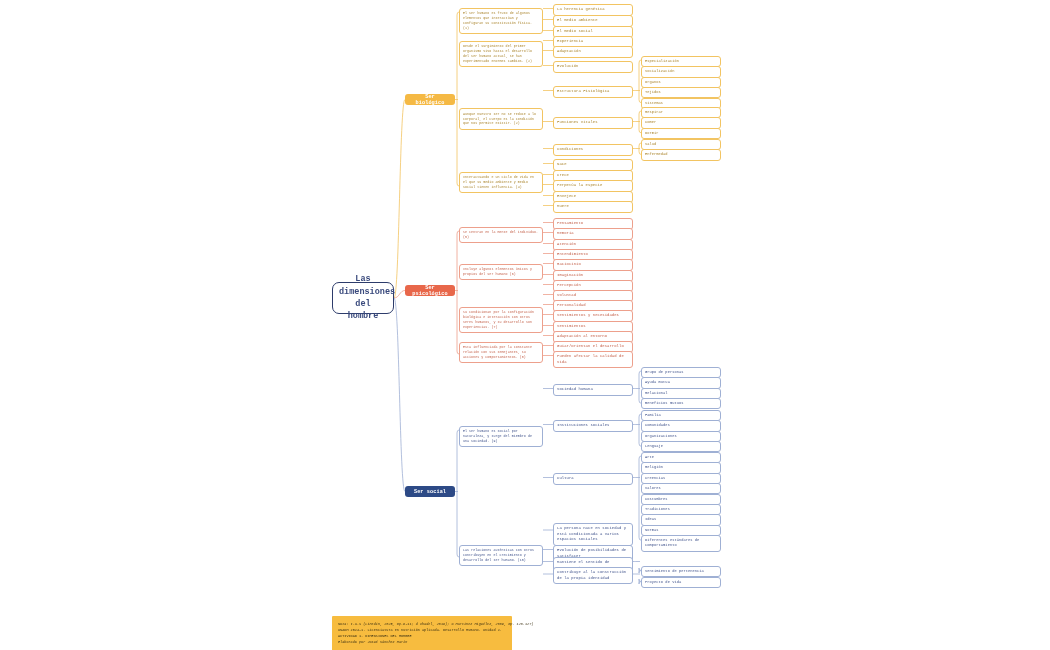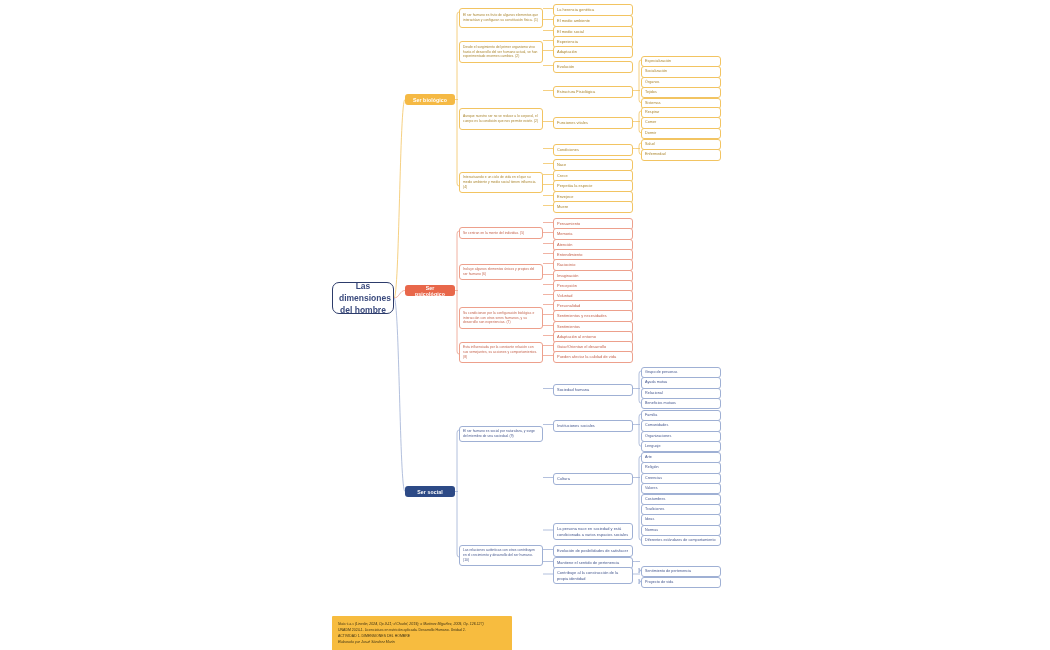--- a/index.html
+++ b/index.html
@@ -1,21 +1,21 @@
 <!DOCTYPE html>
 <html><head>
 <meta charset="utf-8">
 <style>
   html,body{margin:0;padding:0;}
   body{
     width:1050px;height:650px;background:#ffffff;
     font-family:"Liberation Sans","DejaVu Sans",sans-serif;
     position:relative;overflow:hidden;
   }
-  #canvas{position:absolute;left:0;top:0;width:1050px;height:459px;}
+  #canvas{position:absolute;left:0;top:0;width:1050px;height:459px;font-family:Liberation Mono, monospace;}
   svg.links{position:absolute;left:0;top:0;width:1050px;height:650px;pointer-events:none;}
 
   .node{position:absolute;box-sizing:border-box;display:flex;align-items:center;}
   .node span{display:block;width:100%;}
 
   
   .root{
     border:1.6px solid #2d3c6b;border-radius:7px;background:#ffffff;
     color:#3a4a7d;font-size:8.5px;font-weight:700;line-height:1.45;
     text-align:center;justify-content:center;padding:5px 6px;

